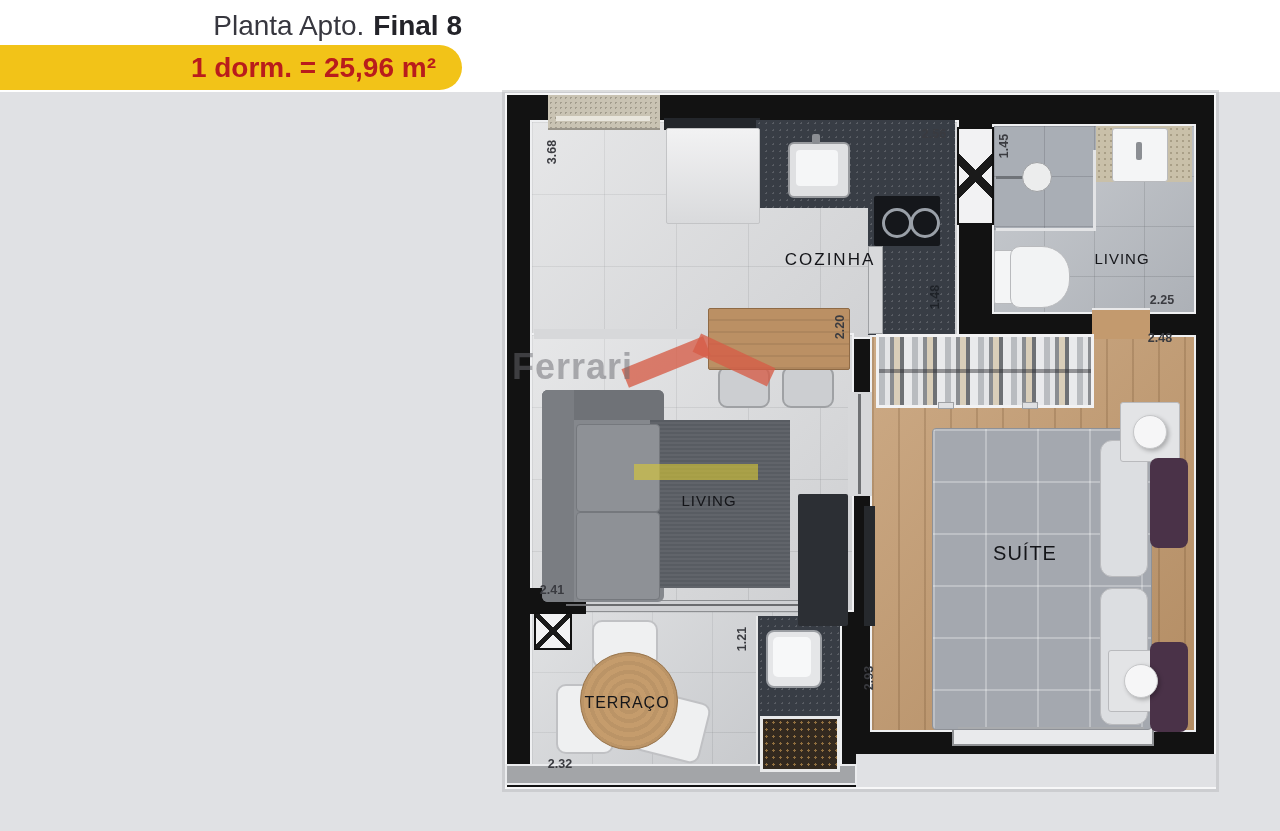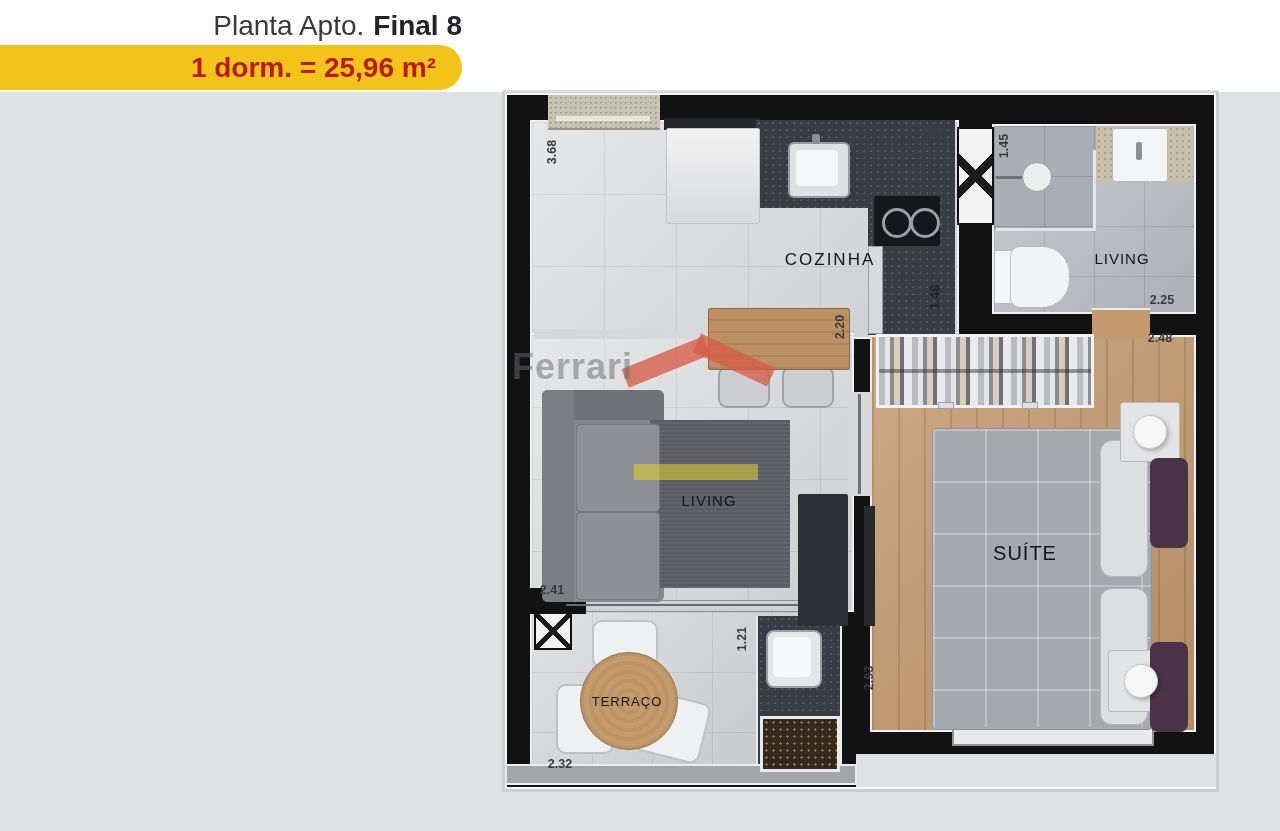--- a/index.html
+++ b/index.html
@@ -155,21 +155,21 @@
   #tchair1{left:592px;top:620px;width:62px;height:44px;}
   #tchair2{left:556px;top:684px;width:54px;height:66px;}
   #tchair3{left:638px;top:696px;width:64px;height:58px;transform:rotate(14deg);}
 
   
   .room-label{position:absolute;z-index:7;font-weight:400;color:#141519;text-align:center;}
   #lbl-cozinha{left:730px;top:250px;width:200px;font-size:17px;letter-spacing:2px;}
   #lbl-banho{left:1072px;top:250px;width:100px;font-size:15px;letter-spacing:1px;}
   #lbl-living{left:664px;top:492px;width:90px;font-size:15px;letter-spacing:1px;}
   #lbl-suite{left:980px;top:542px;width:90px;font-size:20px;letter-spacing:1px;}
-  #lbl-terraco{left:572px;top:694px;width:110px;font-size:13px;letter-spacing:1px;}
+  #lbl-terraco{left:572px;top:694px;width:110px;font-size:16px;letter-spacing:1px;}
   .dim{position:absolute;z-index:7;font-size:12.5px;font-weight:700;color:#3a3b40;text-align:center;width:40px;height:16px;line-height:16px;}
   .vert{transform:rotate(-90deg);}
   #dim-368{left:532px;top:144px;}
   #dim-318{left:914px;top:126px;}
   #dim-145{left:984px;top:138px;}
   #dim-166{left:1142px;top:292px;}
   #dim-248{left:1140px;top:330px;}
   #dim-220{left:820px;top:319px;}
   #dim-148{left:915px;top:289px;color:rgba(10,12,16,.55);}
   #dim-241{left:530px;top:582px;width:44px;}

